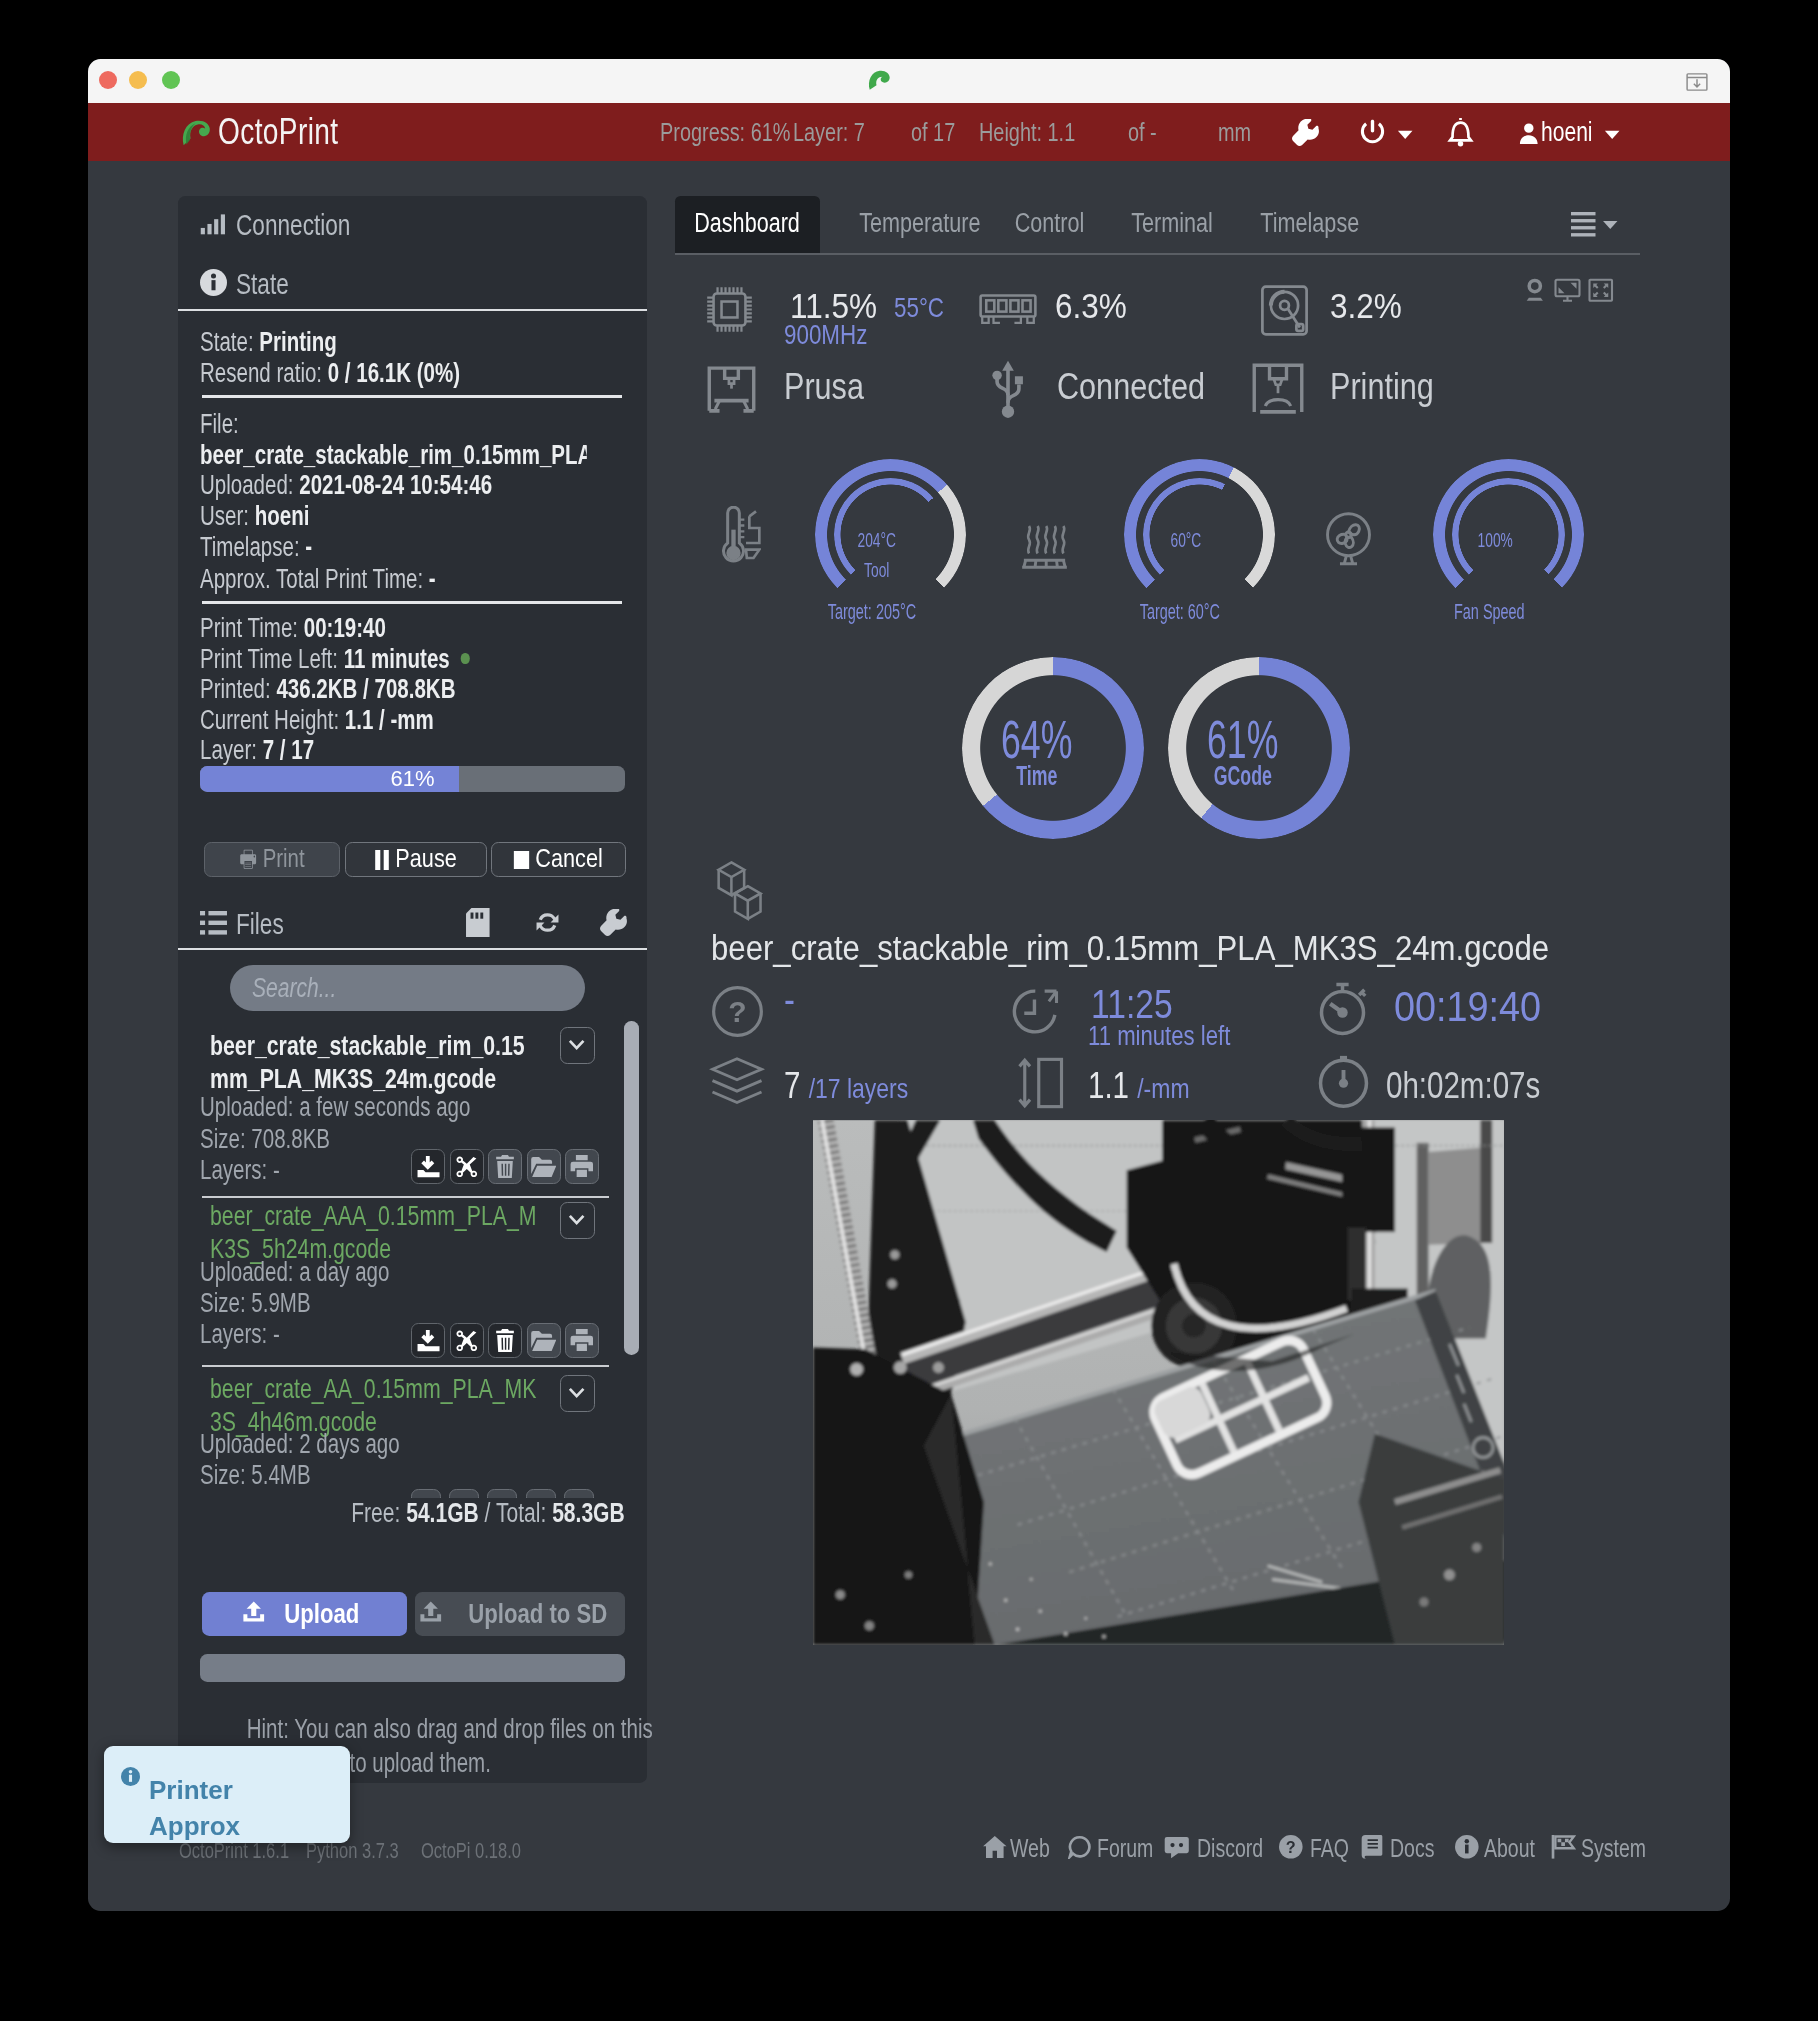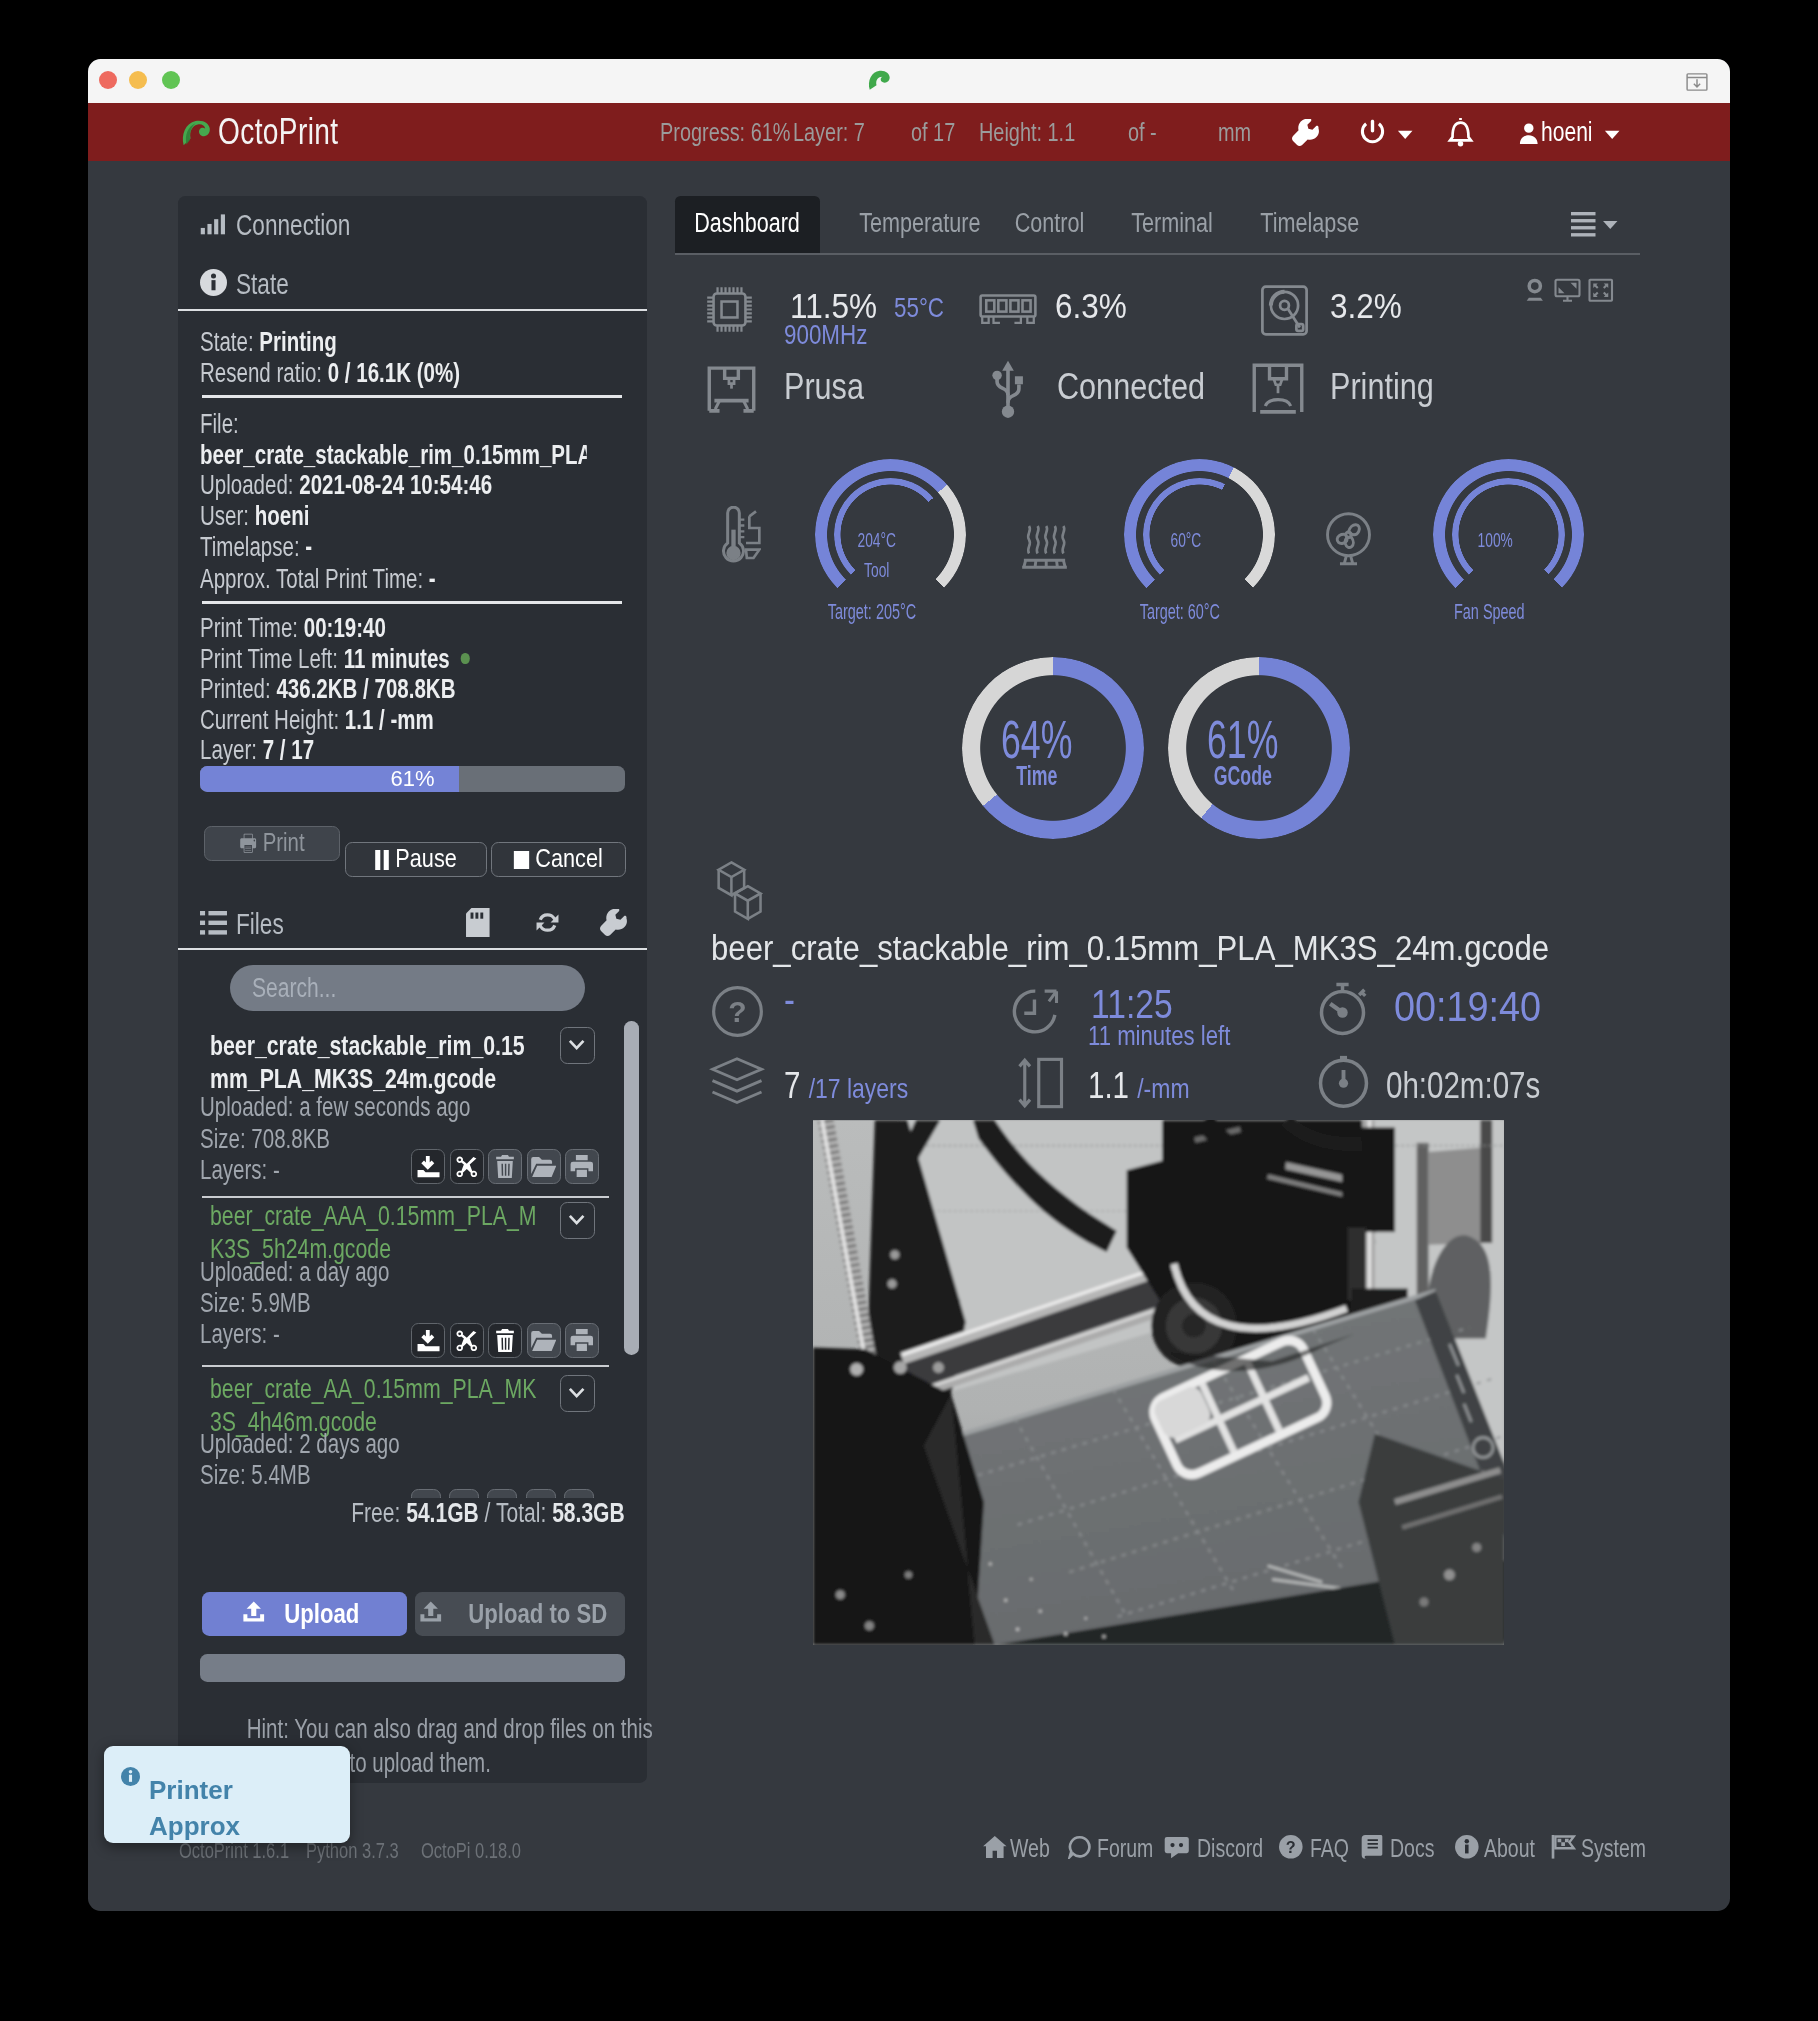--- a/index.html
+++ b/index.html
@@ -132,21 +132,21 @@
     <div class="sb-line" style="top:448px;">Print Time Left: <b>11 minutes</b> <span style="display:inline-block; width:11.8px; height:11.8px; border-radius:50%; background:#5b9150; margin-left:7.3px; margin-bottom:3.6px;"></span></div>
     <div class="sb-line" style="top:478px;">Printed: <b>436.2KB / 708.8KB</b></div>
     <div class="sb-line" style="top:509px;">Current Height: <b>1.1 / -mm</b></div>
     <div class="sb-line" style="top:539px;">Layer: <b>7 / 17</b></div>
 
     <div class="abs" style="left:22px; top:570px; width:425px; height:25.5px; background:#696f77; border-radius:7.3px; overflow:hidden;">
       <div class="abs" style="left:0; top:0; width:259px; height:25.5px; background:#7483d6;"></div>
       <div class="abs" style="left:0; top:0; width:425px; height:25.5px; text-align:center; line-height:25.5px; font-size:22px; color:#fff;">61%</div>
     </div>
 
-    <div class="abs" style="left:25.5px; top:630px; width:136px; height:35px; background:#3f444b; border:1.8px solid #5d6269; border-radius:7.3px; color:#8f959c; font-size:25.5px; text-align:center; line-height:31px;"><span style="display:inline-block; transform:scaleX(0.8);"><span style="font-size:23.6px;">🖶</span> Print</span></div>
+    <div class="abs" style="left:25.5px; top:646px; width:136px; height:35px; background:#3f444b; border:1.8px solid #5d6269; border-radius:7.3px; color:#8f959c; font-size:25.5px; text-align:center; line-height:31px;"><span style="display:inline-block; transform:scaleX(0.8);"><span style="font-size:23.6px;">🖶</span> Print</span></div>
     <div class="abs" style="left:167px; top:646px; width:142px; height:35px; background:#31353b; border:1.8px solid #71767d; border-radius:7.3px; color:#fff; font-size:25.5px; text-align:center; line-height:31px;"><span style="display:inline-block; transform:scaleX(0.85);"><span style="display:inline-block; width:6.4px; height:20px; background:#fff; margin-right:3.6px; vertical-align:-2.7px;"></span><span style="display:inline-block; width:6.4px; height:20px; background:#fff; margin-right:7.3px; vertical-align:-2.7px;"></span>Pause</span></div>
     <div class="abs" style="left:313px; top:646px; width:135px; height:35px; background:#31353b; border:1.8px solid #71767d; border-radius:7.3px; color:#fff; font-size:25.5px; text-align:center; line-height:31px;"><span style="display:inline-block; transform:scaleX(0.85);"><span style="display:inline-block; width:18px; height:18px; background:#fff; margin-right:7.3px; vertical-align:-1.8px;"></span>Cancel</span></div>
 
     <svg class="abs" style="left:22px; top:715px;" width="27" height="23.6" viewBox="0 0 16 14">
         <rect x="0" y="0" width="3" height="2.6" fill="#b6bcc3"></rect>
         <rect x="5" y="0" width="11" height="2.6" fill="#b6bcc3"></rect>
         <rect x="0" y="5.7" width="3" height="2.6" fill="#b6bcc3"></rect>
         <rect x="5" y="5.7" width="11" height="2.6" fill="#b6bcc3"></rect>
         <rect x="0" y="11.4" width="3" height="2.6" fill="#b6bcc3"></rect>
         <rect x="5" y="11.4" width="11" height="2.6" fill="#b6bcc3"></rect>
@@ -159,21 +159,21 @@
         <rect x="7.9" y="2.5" width="1.6" height="3.4" fill="#2b2f35"></rect>
       </svg>
     <svg class="abs" style="left:355px; top:713px;" width="29" height="27" viewBox="0 0 16 16">
         <path fill="#c8ccd1" d="M8 2.5 a5.5 5.5 0 0 1 4.7 2.6 L14.5 3.3 V8 H9.8 L11.4 6.4 A3.6 3.6 0 0 0 8 4.4 a3.6 3.6 0 0 0-3.4 2.3 l-1.8-.7 A5.5 5.5 0 0 1 8 2.5z M8 13.5 a5.5 5.5 0 0 1-4.7-2.6 L1.5 12.7 V8 H6.2 L4.6 9.6 A3.6 3.6 0 0 0 8 11.6 a3.6 3.6 0 0 0 3.4-2.3 l1.8.7 A5.5 5.5 0 0 1 8 13.5z"></path>
       </svg>
     <svg class="abs" style="left:422px; top:713px;" width="27" height="27" viewBox="0 0 16 16">
         <path fill="#c8ccd1" d="M15.7 4.7 c-.2-.7-1-.9-1.5-.4 l-2.1 2.1 -2.4-.6 -.6-2.4 2.1-2.1 c.5-.5.3-1.3-.4-1.5 C8.9-.6 6.6.1 5.2 1.5 3.9 2.9 3.4 4.9 3.9 6.7 L.6 10 c-.8.8-.8 2.2 0 3 l2.4 2.4 c.8.8 2.2.8 3 0 l3.3-3.3 c1.8.5 3.8 0 5.2-1.4 1.4-1.4 1.8-3.4 1.2-5z"></path>
       </svg>
     <div class="hr-full" style="top:752px;"></div>
 
-    <div class="abs" style="left:52px; top:769px; width:355px; height:46px; background:#747b86; border-radius:23.6px;">
+    <div class="abs" style="left:52px; top:769px; width:355px; height:46px; background:#747b86; border-radius:23.6px;font-style:italic;">
       <div class="abs" style="left:22px; top:8.2px; font-size:27px; color:#a9b0ba; transform:scaleX(0.78); transform-origin:0 0;">Search...</div>
     </div>
 
     <div class="abs sb-file" style="left:32px; top:833px; font-size:28px; font-weight:700; color:#eceef0; line-height:33px; white-space:nowrap; transform:scaleX(0.76); transform-origin:0 0;">beer_crate_stackable_rim_0.15<br>mm_PLA_MK3S_24m.gcode</div>
     <div class="abs" style="left:382px; top:831px; width:35px; height:37px; border:1.8px solid #70757c; border-radius:7.3px;">
         <svg class="abs" style="left:7.3px; top:11px;" width="17.3" height="11.8" viewBox="0 0 19 13">
           <path d="M2 2 L9.5 10 L17 2" stroke="#dcdfe2" stroke-width="3" fill="none"></path>
         </svg>
       </div>
     <div class="abs sb-line muted" style="top:896px;">Uploaded: a few seconds ago</div>

